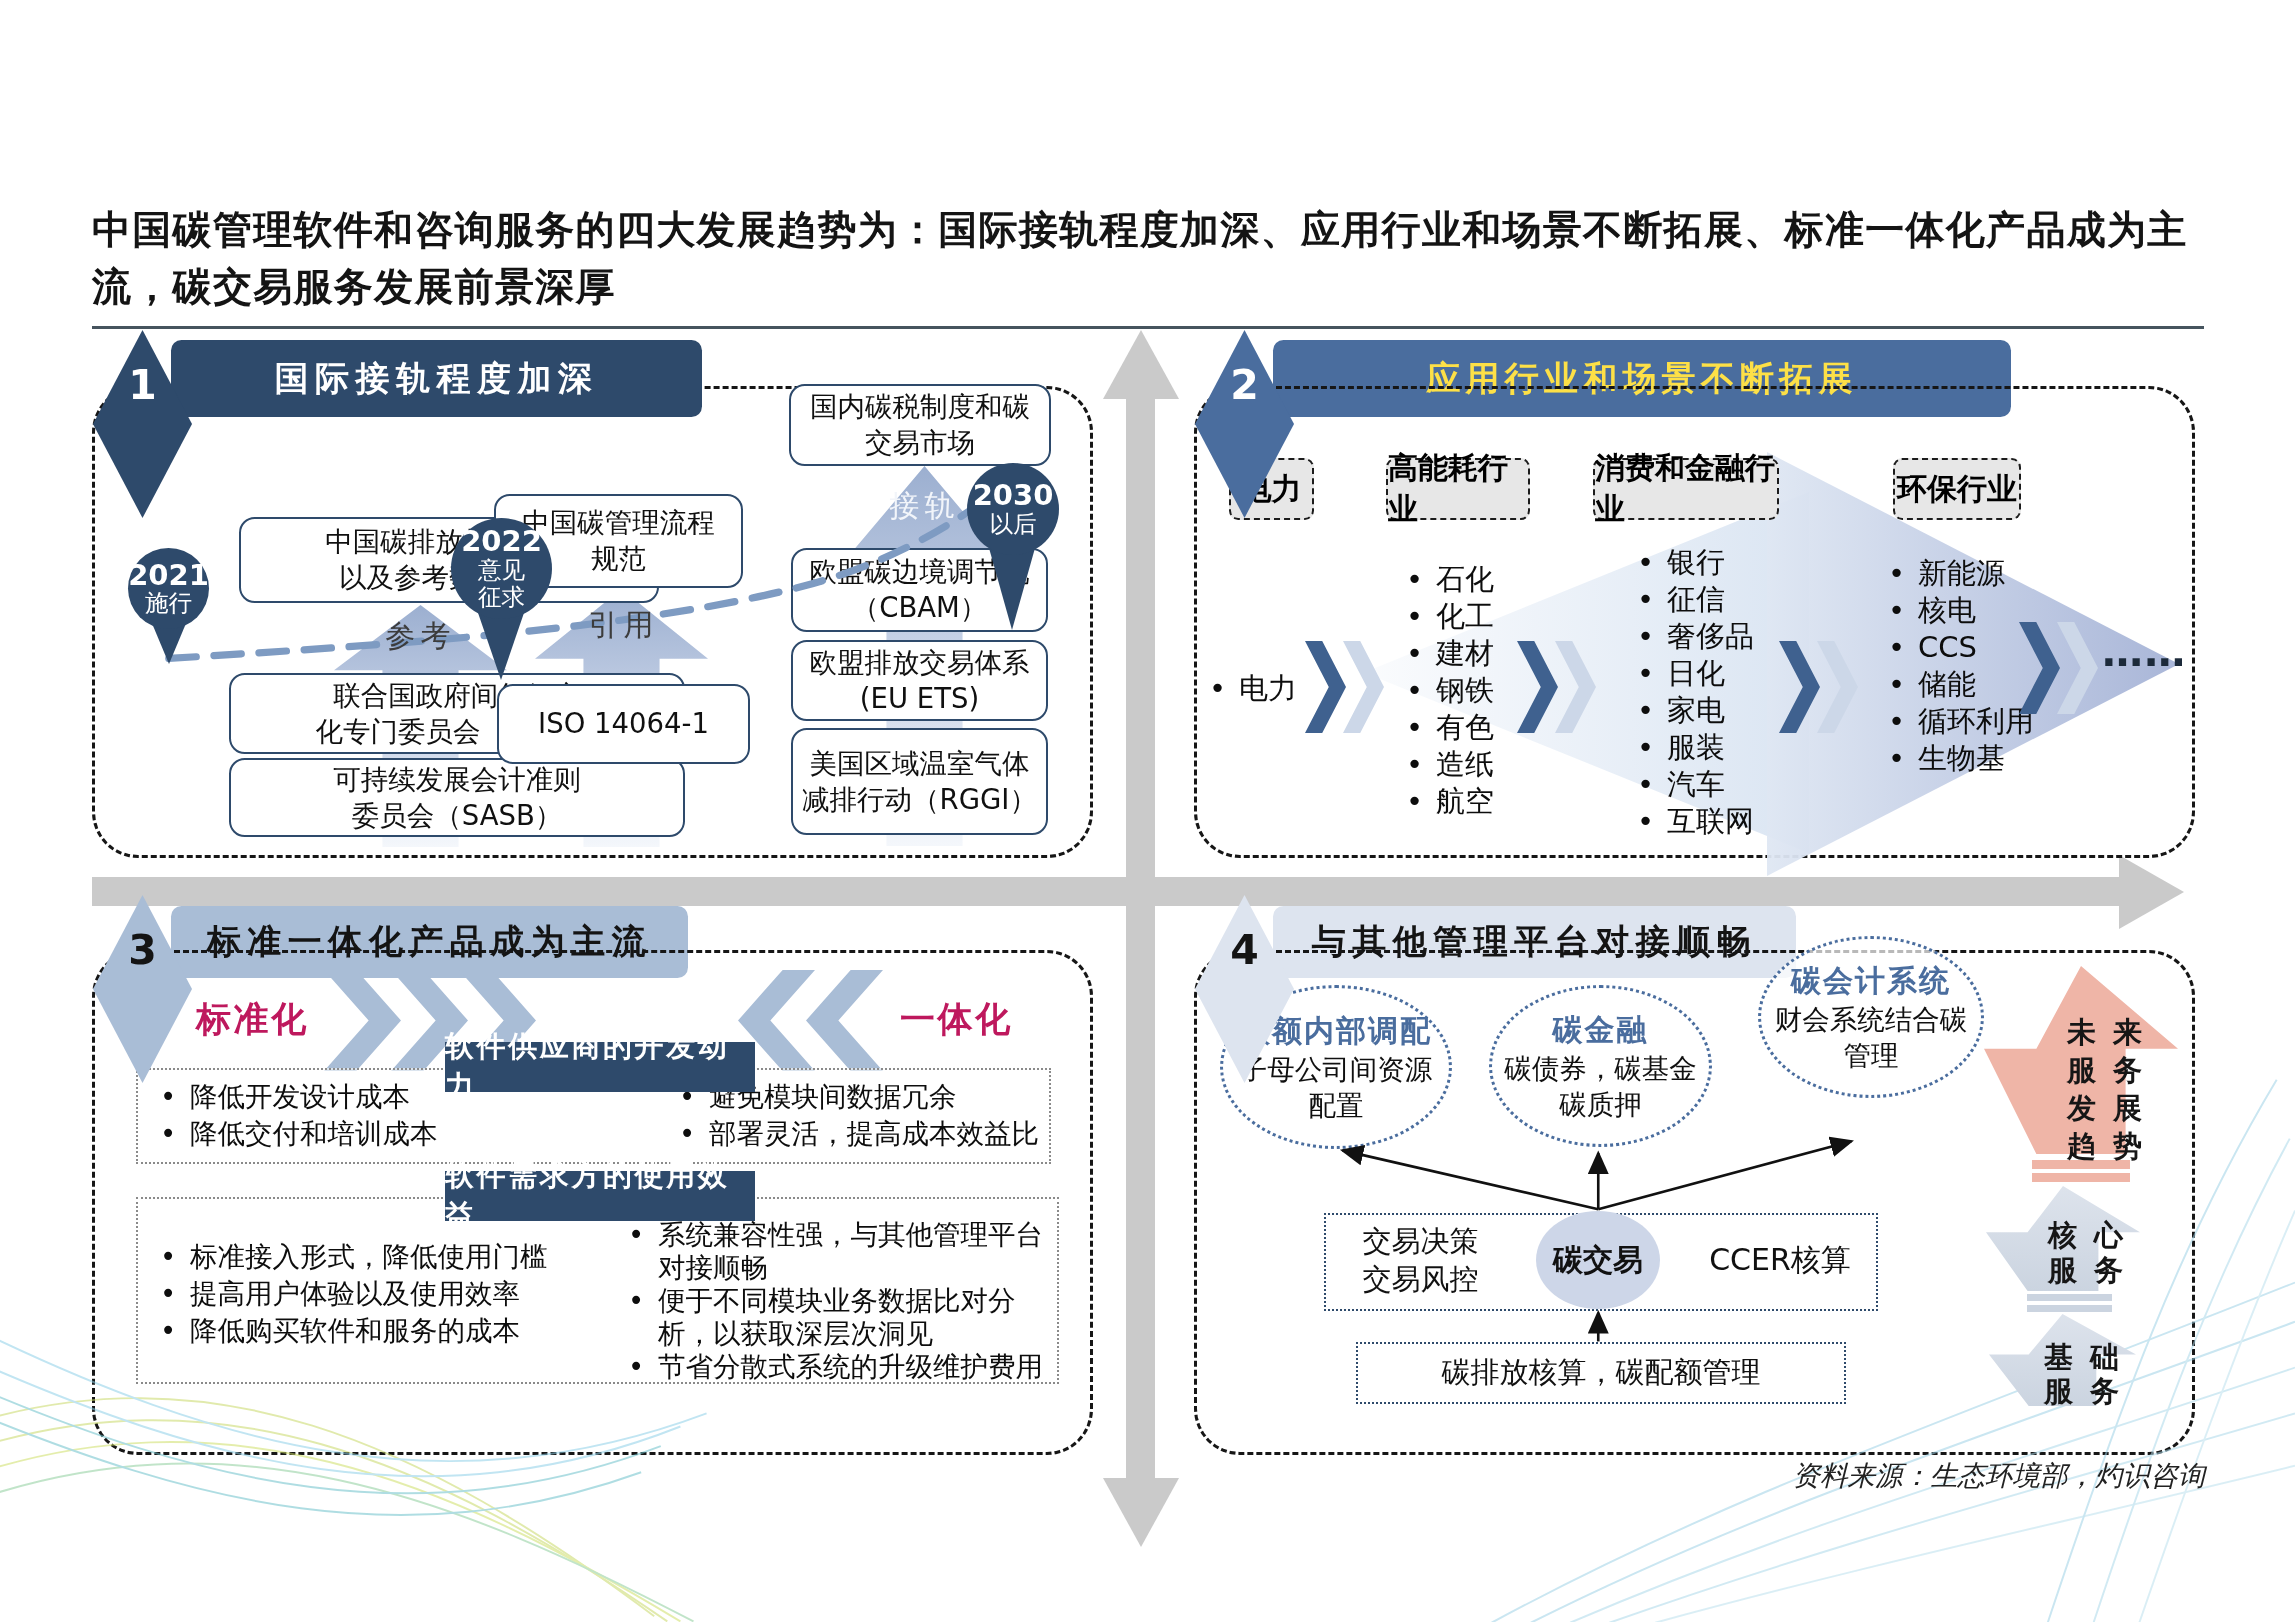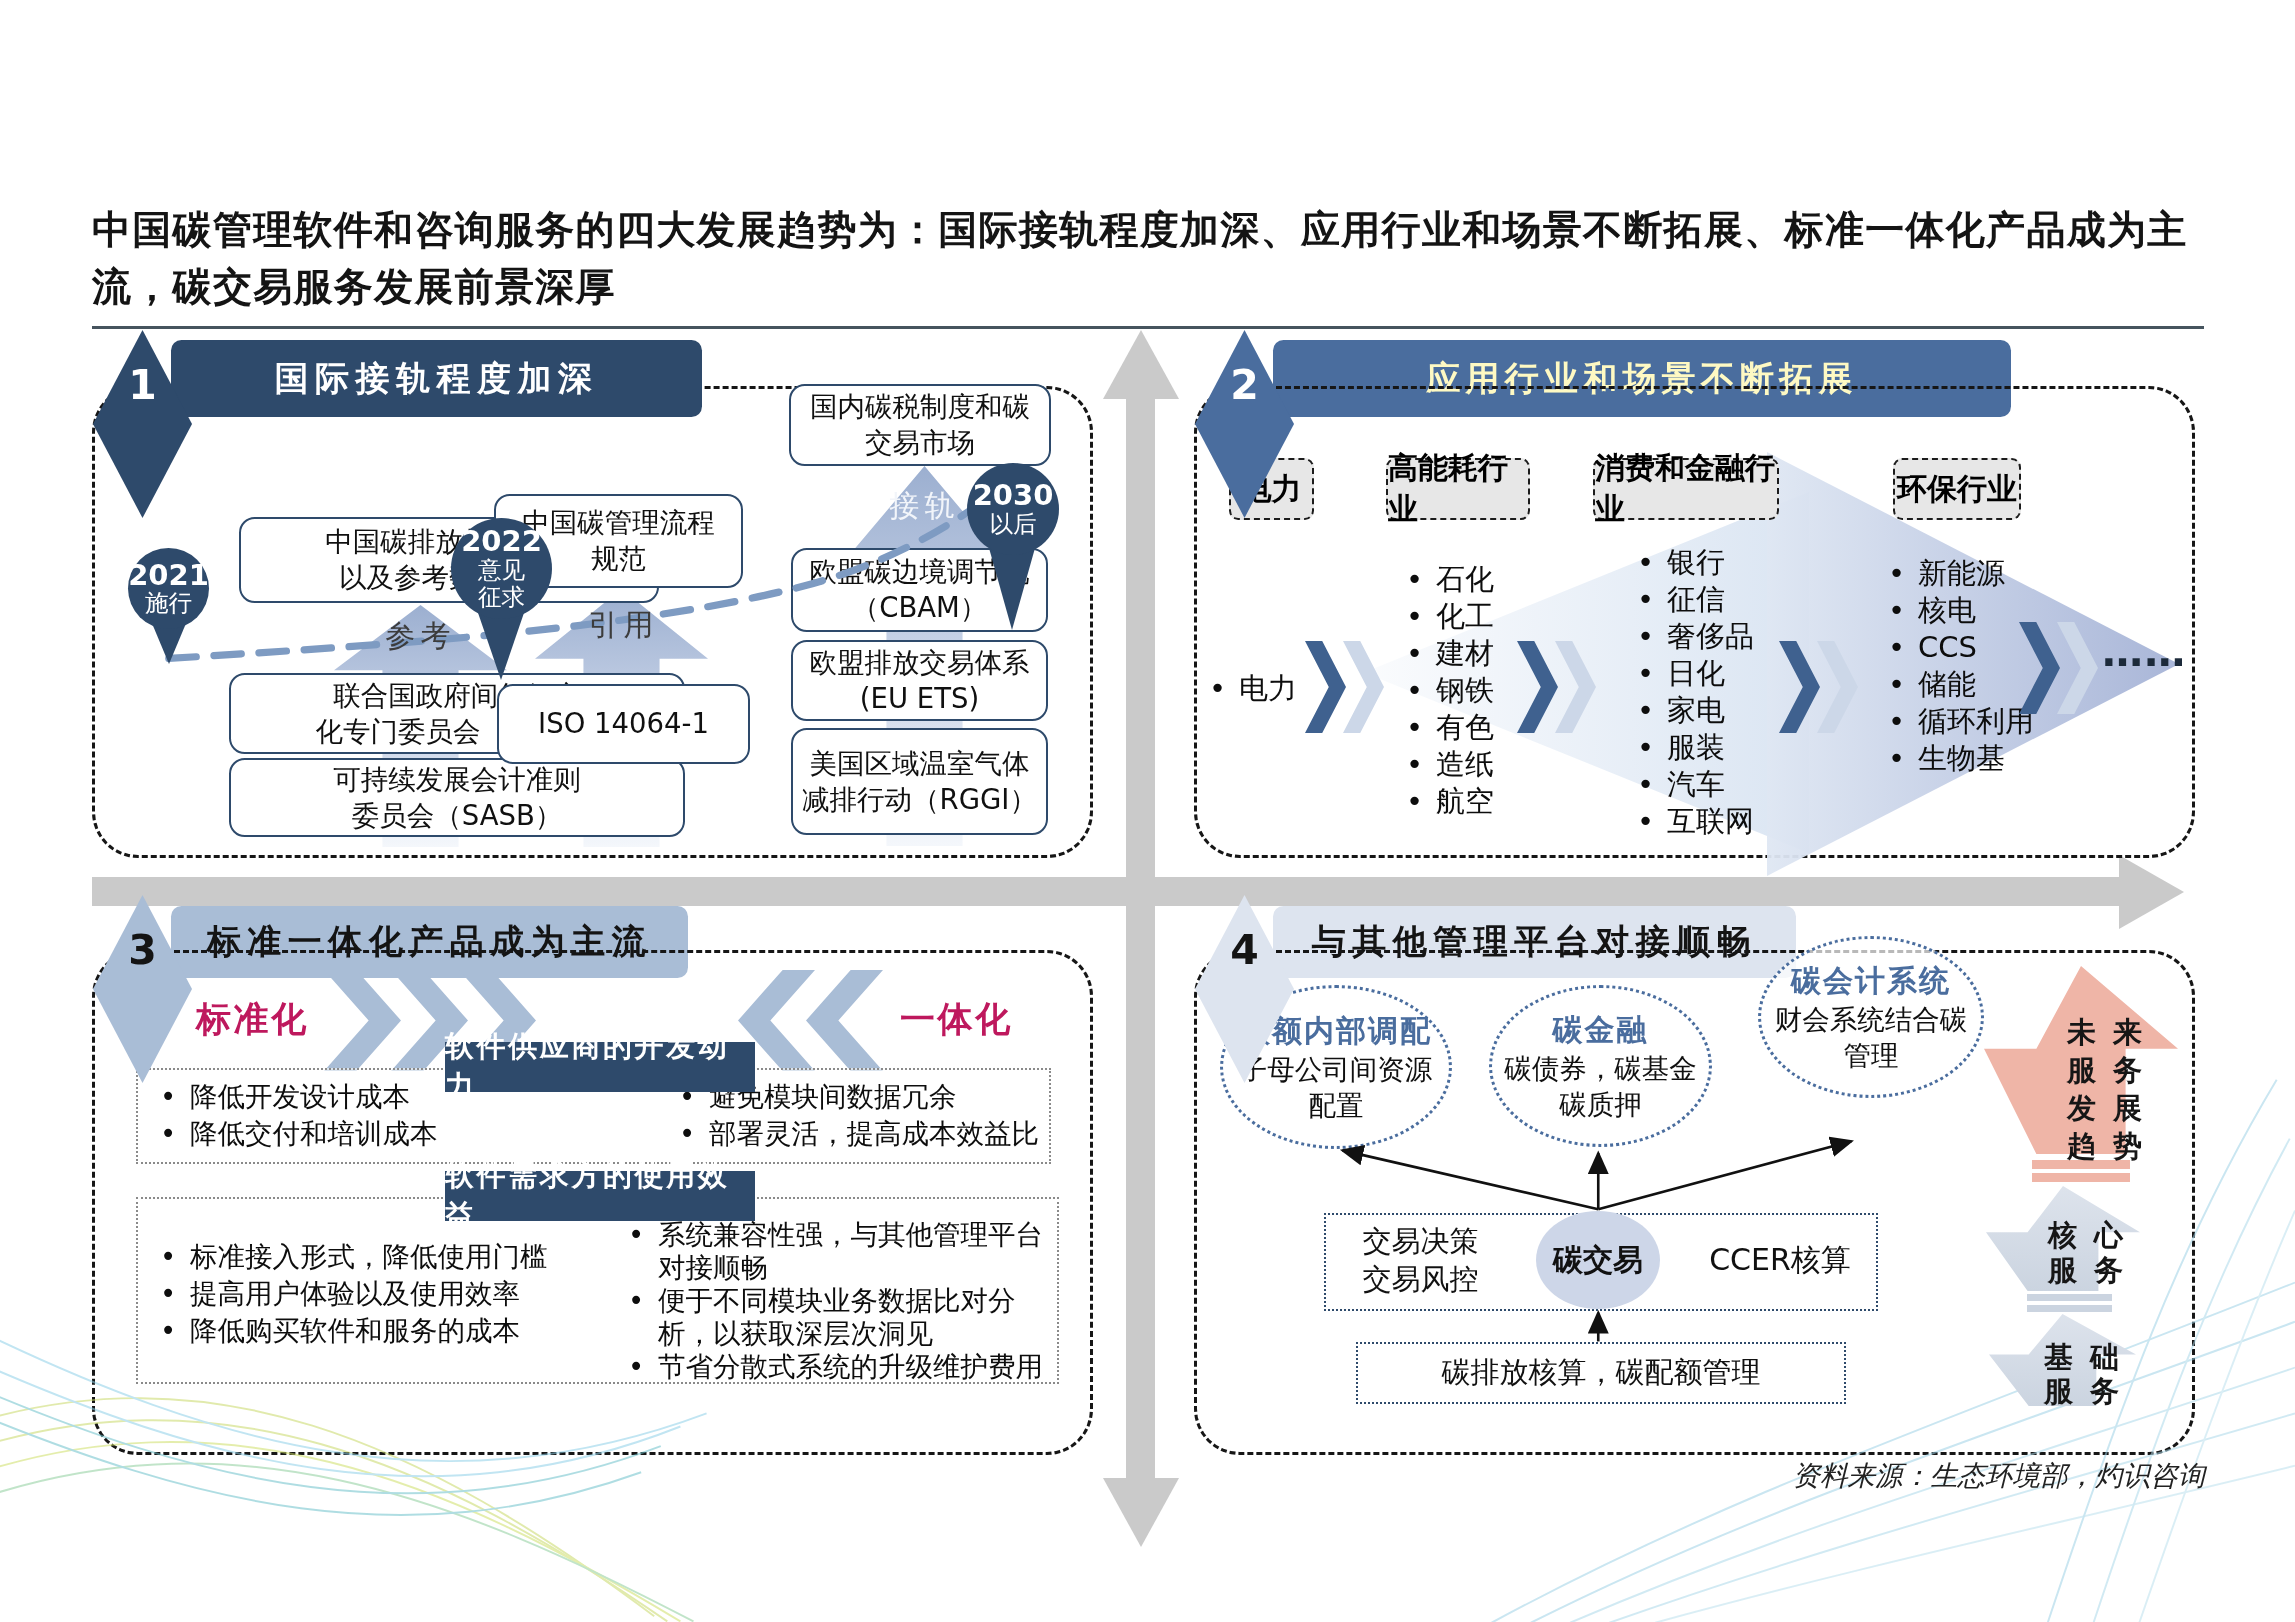--- a/index.html
+++ b/index.html
@@ -130,21 +130,21 @@
   <div class="abs pin-circle" style="left:451px;top:518px;width:101px;height:101px;background:#2e4a6b;">
     <div class="pin-year">2022</div>
     <div class="pin-sub">意见<br>征求</div>
   </div>
   <div class="abs pin-tail" style="left:989px;top:548px;border-left:23.6px solid transparent;border-right:23.6px solid transparent;border-top:82px solid #2e4a6b;"></div>
   <div class="abs pin-circle" style="left:967px;top:463px;width:92px;height:92px;background:#2e4a6b;">
     <div class="pin-year">2030</div>
     <div class="pin-sub">以后</div>
   </div>
 
-  <div class="abs banner" style="left:1273px;top:340px;width:738px;height:77px;background:#4a6d9e;color:#fef9c3;letter-spacing:5.2px;">应用行业和场景不断拓展</div>
+  <div class="abs banner" style="left:1273px;top:340px;width:738px;height:77px;background:#4a6d9e;color:#fde047;letter-spacing:5.2px;">应用行业和场景不断拓展</div>
   <div class="abs diamond" style="left:1195px;top:330px;width:99px;height:188px;background:#4a6d9e;z-index:7;">
     <div class="badge-num" style="color:#fff;">2</div>
   </div>
 
   <div class="abs funnel" style="left:1364px;top:492px;width:445px;height:361px;clip-path:polygon(0 50%,100% 0,100% 100%);background:linear-gradient(to right,rgba(226,234,245,.15),rgba(214,226,241,.9));"></div>
   <div class="abs funnel" style="left:1767px;top:452px;width:412px;height:424px;clip-path:polygon(0 0,100% 50%,0 100%);background:linear-gradient(to right,rgba(223,231,243,.95),#a9b6d8);"></div>
 
   <div class="abs hdr" style="left:1229px;top:458px;width:81px;height:58px;">电力</div>
   <div class="abs hdr" style="left:1386px;top:458px;width:140px;height:58px;">高能耗行业</div>
   <div class="abs hdr" style="left:1593px;top:458px;width:182px;height:58px;">消费和金融行业</div>

